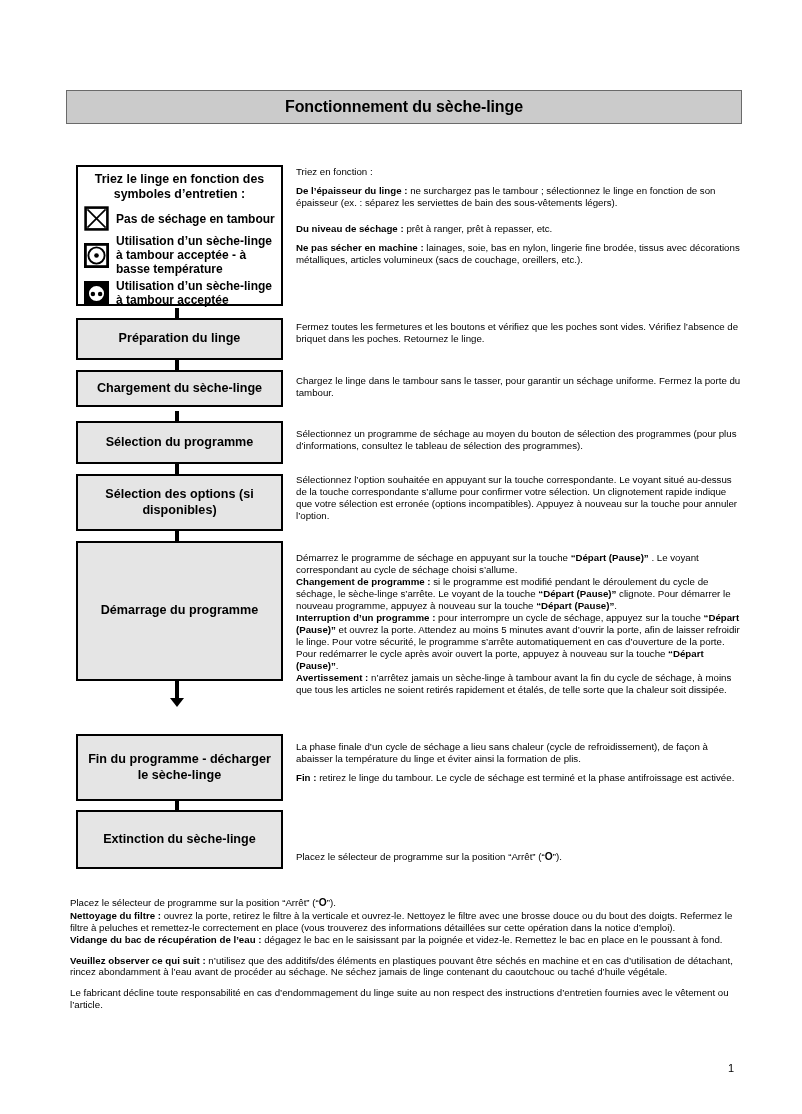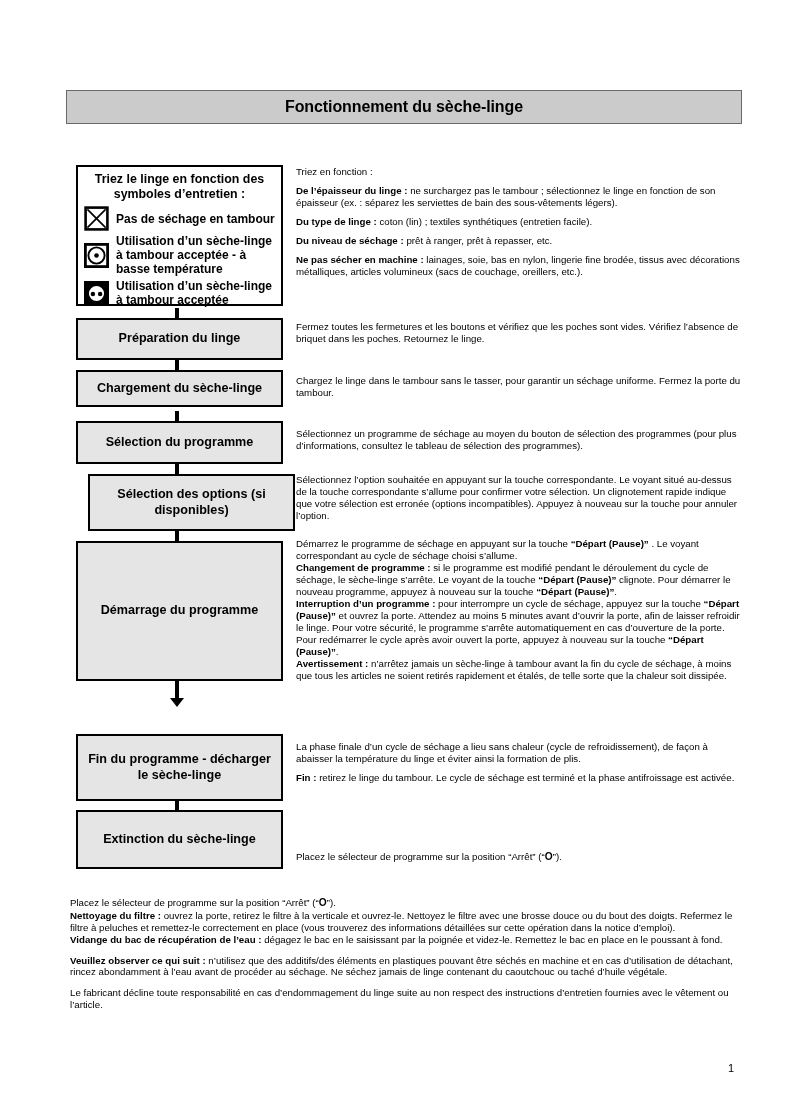--- a/index.html
+++ b/index.html
@@ -232,21 +232,21 @@
     <div class="flow-box" style="top:205px; height:37px;">
       <div class="box-label">Chargement du sèche-linge</div>
     </div>
     <div class="arrow" style="top:246px; height:18px;"></div>
 
     <div class="flow-box" style="top:256px; height:43px;">
       <div class="box-label">Sélection du programme</div>
     </div>
     <div class="arrow" style="top:299px; height:18px;"></div>
 
-    <div class="flow-box" style="top:309px; height:57px;margin-left:12px;">
+    <div class="flow-box" style="top:309px; height:57px;">
       <div class="box-label">Sélection des options (si disponibles)</div>
     </div>
     <div class="arrow" style="top:366px; height:18px;"></div>
 
     <div class="flow-box" style="top:376px; height:140px;">
       <div class="box-label">Démarrage du programme</div>
     </div>
     <div class="arrow" style="top:516px; height:18px;"></div>
 
     <div class="flow-box" style="top:569px; height:67px;">
@@ -257,36 +257,35 @@
     <div class="flow-box" style="top:645px; height:59px;">
       <div class="box-label">Extinction du sèche-linge</div>
     </div>
   </div>
 
   <div class="rt" style="top:166px;">
     <p>Triez en fonction :</p>
     <div class="gap"></div>
     <p><b>De l’épaisseur du linge :</b><span> ne surchargez pas le tambour ; sélectionnez le linge en fonction de son épaisseur (ex. : séparez les serviettes de bain des sous-vêtements légers).</span></p>
     <div class="gap"></div>
-    <p><b>Du type de linge :</b><span> coton (lin) ; textiles synthétiques (entretien facile).</span></p>
     <div class="gap"></div>
     <p><b>Du niveau de séchage :</b><span> prêt à ranger, prêt à repasser, etc.</span></p>
     <div class="gap"></div>
     <p><b>Ne pas sécher en machine :</b><span> lainages, soie, bas en nylon, lingerie fine brodée, tissus avec décorations métalliques, articles volumineux (sacs de couchage, oreillers, etc.).</span></p>
   </div>
 
   <div class="rt" style="top:321px;">Fermez toutes les fermetures et les boutons et vérifiez que les poches sont vides. Vérifiez l’absence de briquet dans les poches. Retournez le linge.</div>
 
   <div class="rt" style="top:375px;">Chargez le linge dans le tambour sans le tasser, pour garantir un séchage uniforme. Fermez la porte du tambour.</div>
 
   <div class="rt" style="top:428px;">Sélectionnez un programme de séchage au moyen du bouton de sélection des programmes (pour plus d’informations, consultez le tableau de sélection des programmes).</div>
 
   <div class="rt" style="top:474px;">Sélectionnez l’option souhaitée en appuyant sur la touche correspondante. Le voyant situé au-dessus de la touche correspondante s’allume pour confirmer votre sélection. Un clignotement rapide indique que votre sélection est erronée (options incompatibles). Appuyez à nouveau sur la touche pour annuler l’option.</div>
 
-  <div class="rt" style="top:538px;">
+  <div class="rt" style="top:552px;">
     <p><span>Démarrez le programme de séchage en appuyant sur la touche </span><b>“Départ (Pause)”</b><span> . Le voyant correspondant au cycle de séchage choisi s’allume.</span></p>
     <p><b>Changement de programme :</b><span> si le programme est modifié pendant le déroulement du cycle de séchage, le sèche-linge s’arrête. Le voyant de la touche </span><b>“Départ (Pause)”</b><span> clignote. Pour démarrer le nouveau programme, appuyez à nouveau sur la touche </span><b>“Départ (Pause)”</b><span>.</span></p>
     <p><b>Interruption d’un programme :</b><span> pour interrompre un cycle de séchage, appuyez sur la touche </span><b>“Départ (Pause)”</b><span> et ouvrez la porte. Attendez au moins 5 minutes avant d’ouvrir la porte, afin de laisser refroidir le linge. Pour votre sécurité, le programme s’arrête automatiquement en cas d’ouverture de la porte. Pour redémarrer le cycle après avoir ouvert la porte, appuyez à nouveau sur la touche </span><b>“Départ (Pause)”</b><span>.</span></p>
     <p><b>Avertissement :</b><span> n’arrêtez jamais un sèche-linge à tambour avant la fin du cycle de séchage, à moins que tous les articles ne soient retirés rapidement et étalés, de telle sorte que la chaleur soit dissipée.</span></p>
   </div>
 
   <div class="rt" style="top:741px;">
     <p>La phase finale d’un cycle de séchage a lieu sans chaleur (cycle de refroidissement), de façon à abaisser la température du linge et éviter ainsi la formation de plis.</p>
     <div class="gap"></div>
     <p><b>Fin :</b><span> retirez le linge du tambour. Le cycle de séchage est terminé et la phase antifroissage est activée.</span></p>

